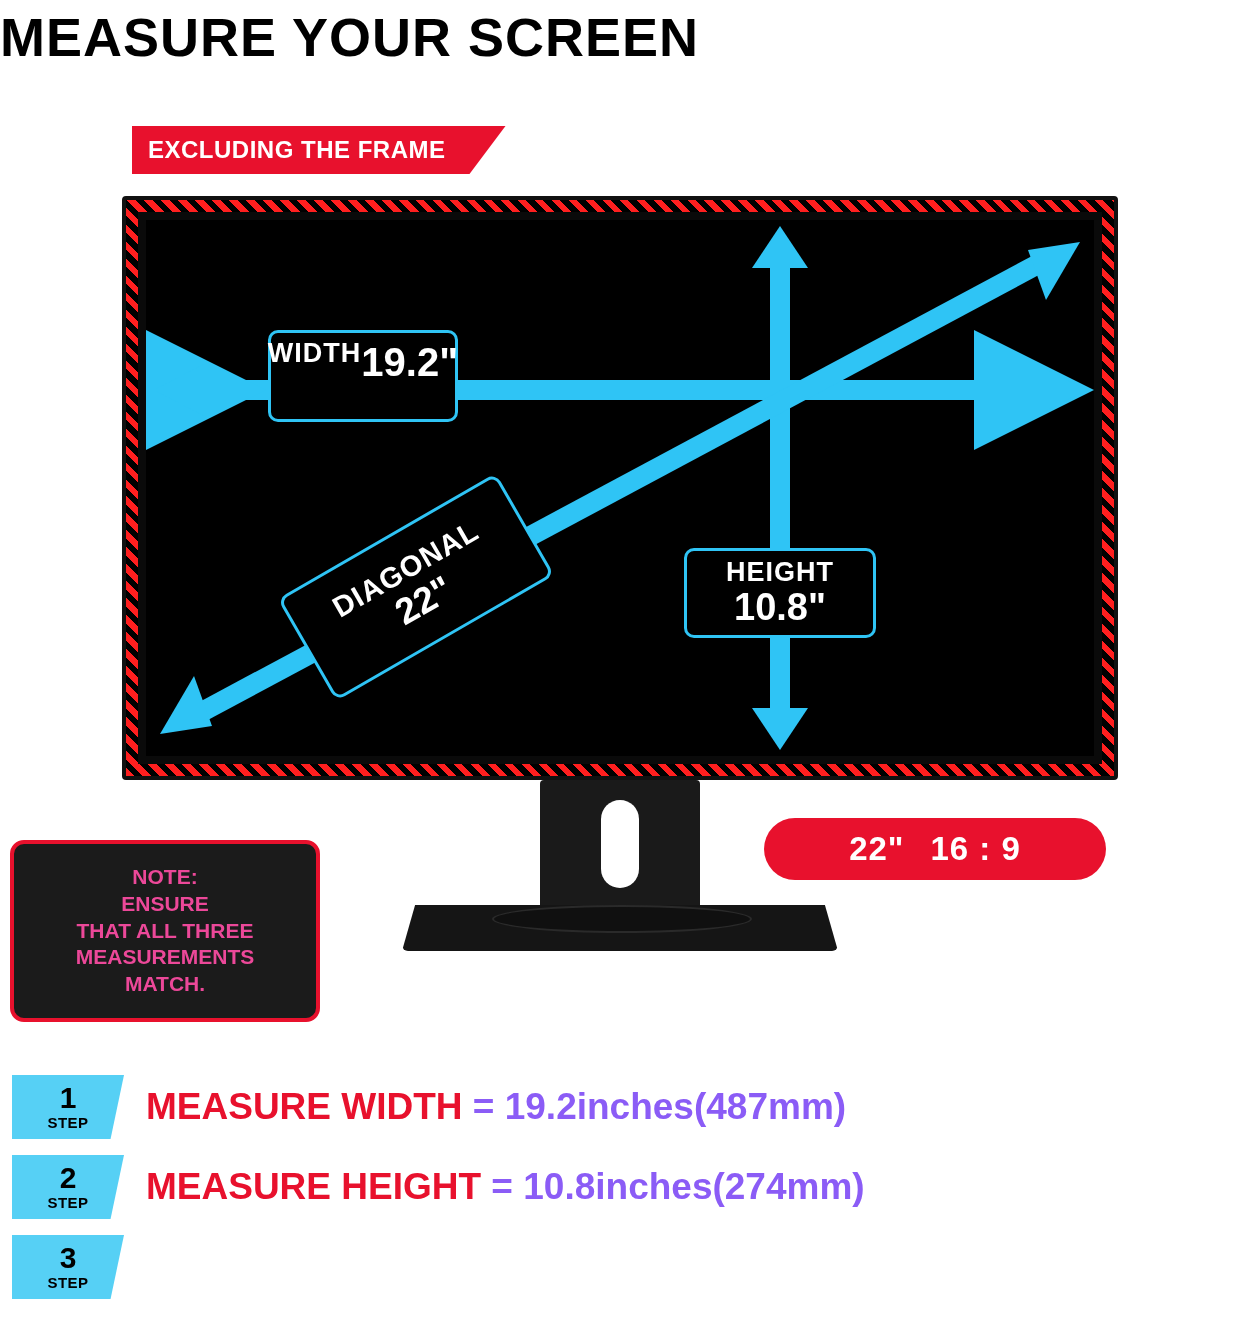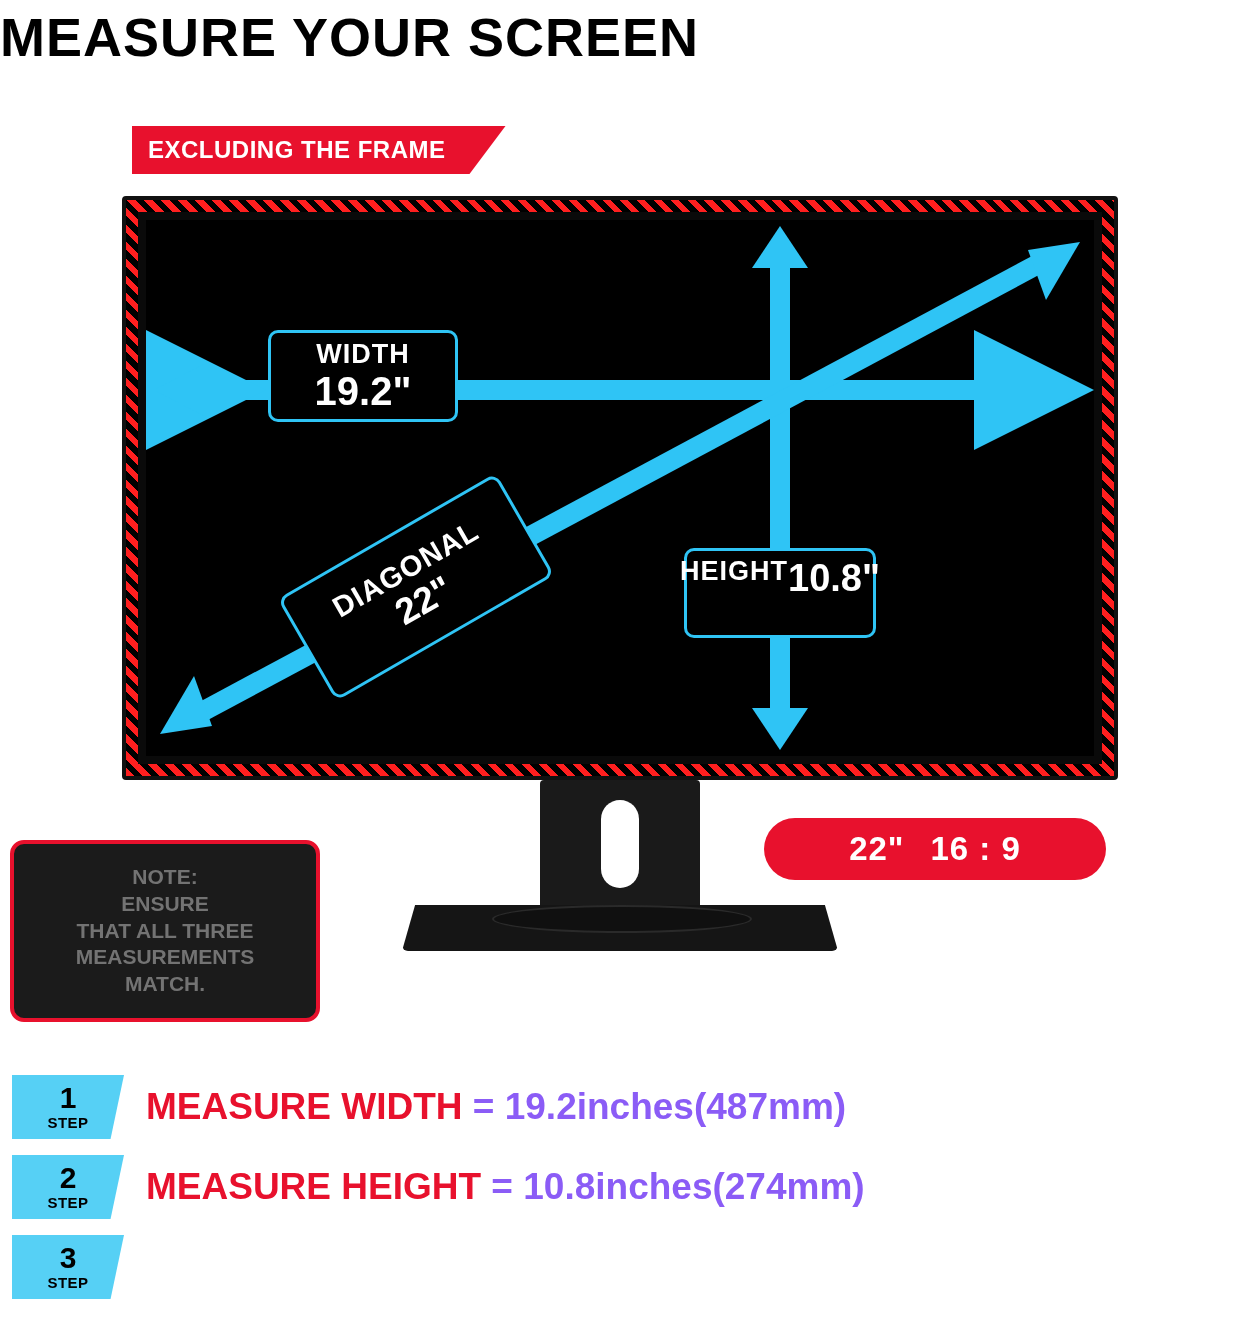--- a/index.html
+++ b/index.html
@@ -143,33 +143,33 @@
     line-height: 1.05;
     padding: 6px 14px;
     box-sizing: border-box;
   }
   .label-width {
     left: 268px;
     top: 330px;
     width: 190px;
     height: 92px;
     display: flex;
-    flex-direction: column;
+    flex-direction: row;
     justify-content: center;
   }
   .label-width .t1 { font-size: 27px; letter-spacing: 1px; }
   .label-width .t2 { font-size: 40px; margin-top: 2px; }
 
   .label-height {
     left: 684px;
     top: 548px;
     width: 192px;
     height: 90px;
     display: flex;
-    flex-direction: row;
+    flex-direction: column;
     justify-content: center;
   }
   .label-height .t1 { font-size: 27px; letter-spacing: 1px; }
   .label-height .t2 { font-size: 38px; margin-top: 2px; }
 
   .label-diagonal {
     left: 290px;
     top: 528px;
     width: 252px;
     height: 118px;
@@ -203,21 +203,21 @@
   
   .note-box {
     position: absolute;
     left: 10px;
     top: 840px;
     width: 310px;
     height: 182px;
     background: #1b1b1b;
     border: 4px solid #e8112d;
     border-radius: 14px;
-    color: #737373;
+    color: #ec4899;
     font-size: 21px;
     font-weight: bold;
     line-height: 1.28;
     display: flex;
     flex-direction: column;
     align-items: center;
     justify-content: center;
     text-align: center;
     padding: 6px 10px;
     box-sizing: border-box;

